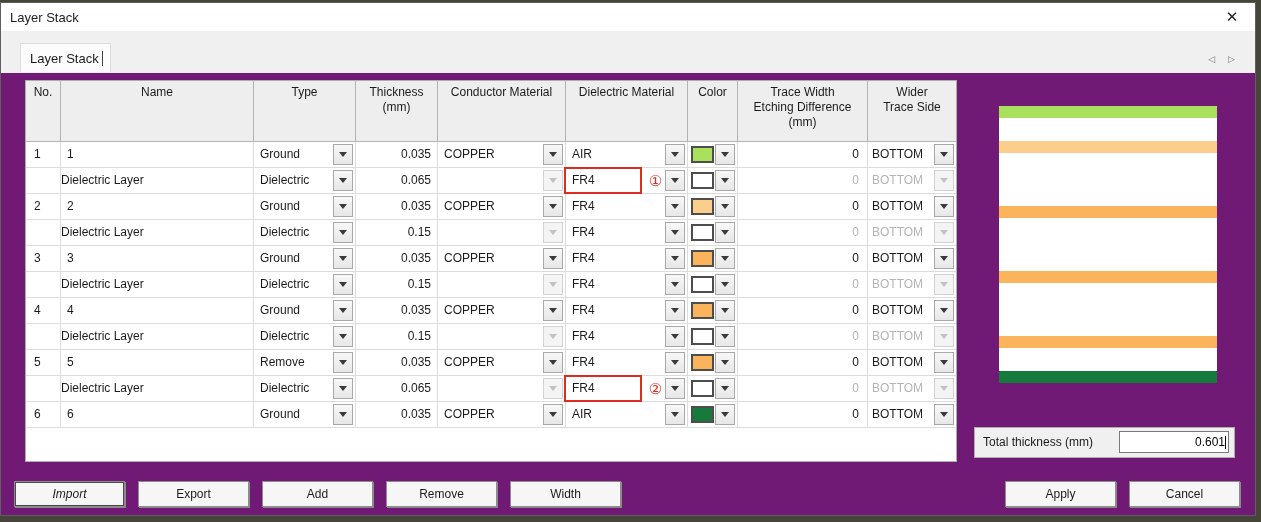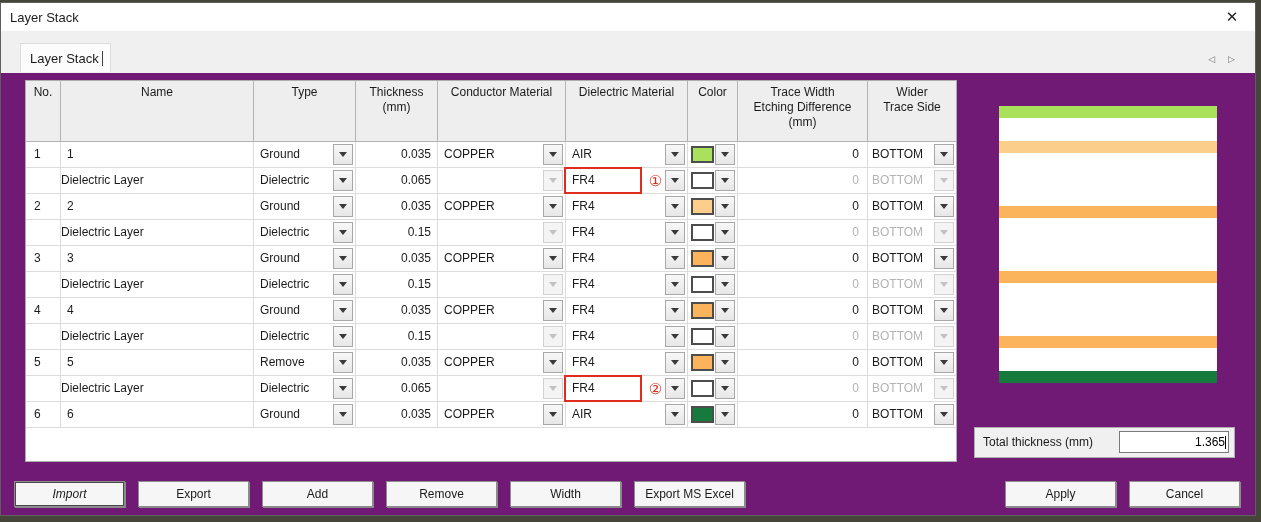--- a/index.html
+++ b/index.html
@@ -419,31 +419,30 @@
       <div class="pbar" style="height: 12px; background: rgb(251, 180, 92);"></div>
       <div class="pbar" style="height: 53px; background: rgb(255, 255, 255);"></div>
       <div class="pbar" style="height: 12px; background: rgb(251, 180, 92);"></div>
       <div class="pbar" style="height: 23px; background: rgb(255, 255, 255);"></div>
       <div class="pbar" style="height: 12px; background: rgb(21, 122, 60);"></div>
     </div>
 
   <div class="total-box">
     <span class="total-label">Total thickness (mm)</span>
     <div class="total-input">
-      <span>1.365</span>
+      <span>0.601</span>
       <span class="input-caret"></span>
     </div>
   </div>
 
   <div id="left-buttons" class="btnrow left-buttons">
       <button class="btn focused">Import</button>
       <button class="btn">Export</button>
       <button class="btn">Add</button>
       <button class="btn">Remove</button>
       <button class="btn">Width</button>
-      <button class="btn">Export MS Excel</button>
     </div>
   <div id="right-buttons" class="btnrow right-buttons">
       <button class="btn">Apply</button>
       <button class="btn">Cancel</button>
     </div>
 
 </div>
 
 </body></html>

